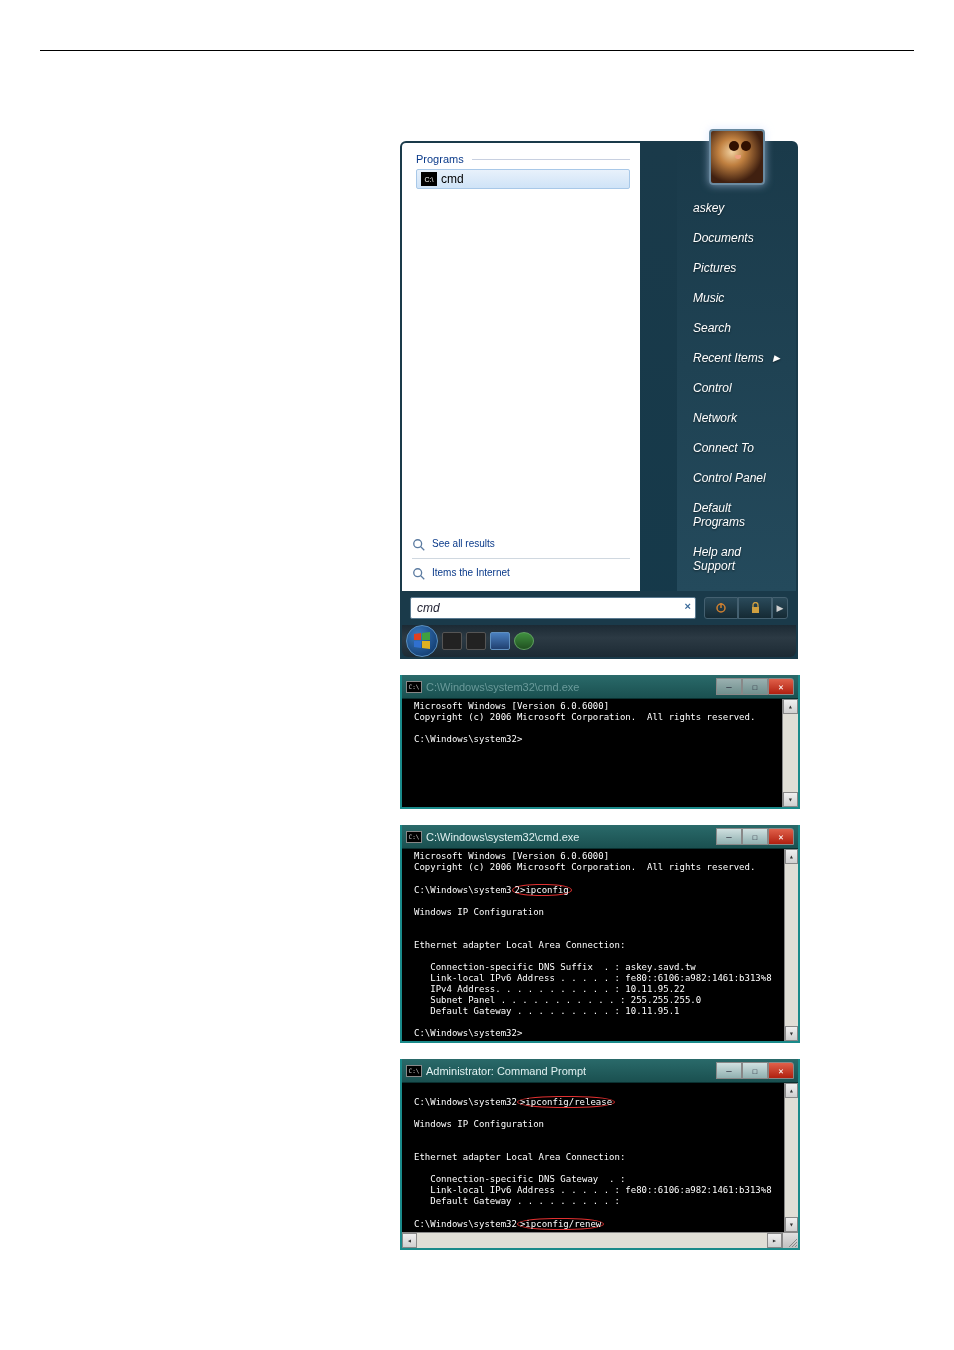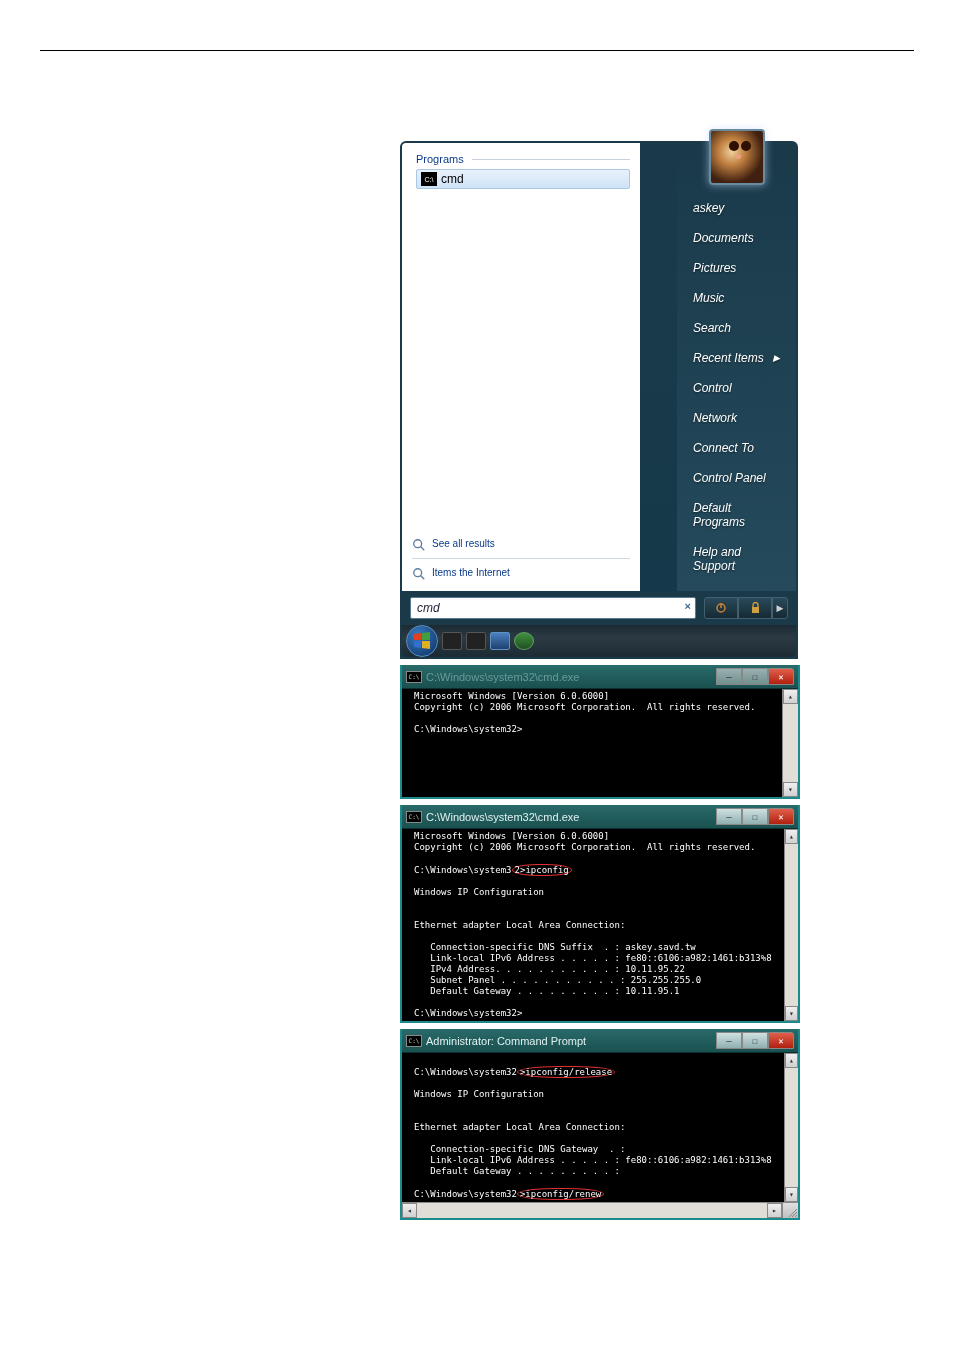--- a/index.html
+++ b/index.html
@@ -38,21 +38,21 @@
   .sm-lock { color: #d0a040; }
   .sm-more { width: 16px; border-radius: 0 3px 3px 0; color: #d0d0d0; font-size: 9px; }
   .taskbar { height: 32px; background: linear-gradient(#1c2a34,#2c3a44 40%,#1c2a34); display: flex; align-items: center; padding: 0 4px; gap: 4px; border-radius: 0 0 6px 6px; }
   .start-orb { width: 32px; height: 32px; border-radius: 50%; background: radial-gradient(circle at 35% 30%, #3a7ac0,#0a3060); border: 1px solid #5a90c0; position: relative; display:flex;align-items:center;justify-content:center; }
   .start-orb svg { width:20px; height:20px; }
   .tb-icon { width: 20px; height: 18px; border: 1px solid #555; border-radius: 2px; background: #222; display:flex; align-items:center; justify-content:center; }
   .tb-icon.blue { background: linear-gradient(#4a80c0,#204070); border-color:#6090c0; }
   .tb-icon.green { background: linear-gradient(#409040,#205020); border-color:#60a060; border-radius:50%; }
 
   
-  .cmd-window { margin-top: 6px; border: 2px solid #1a8a8a; border-top: none; background: #000; position: relative; font-family: "Lucida Console","Terminal",monospace; }
+  .cmd-window { margin-top: 16px; border: 2px solid #1a8a8a; border-top: none; background: #000; position: relative; font-family: "Lucida Console","Terminal",monospace; }
   .cmd-titlebar { background: linear-gradient(#2a6a6a,#1a5050); padding: 3px 4px; display: flex; align-items: center; gap: 4px; border-bottom: 1px solid #0a3030; }
   .cmd-title-icon { width: 16px; height: 12px; background: #000; border: 1px solid #888; color: #ccc; font-size: 6px; display:flex; align-items:center; justify-content:center; }
   .cmd-title-text { flex: 1; color: #e0f0f0; font-size: 11px; font-family: "Segoe UI",Tahoma,sans-serif; white-space: nowrap; overflow: hidden; }
   .cmd-title-text.dim { color: #6a9a9a; }
   .cmd-ctrls { display: flex; gap: 0; }
   .cmd-btn { width: 26px; height: 17px; background: linear-gradient(#d0e0e0,#90b0b0); border: 1px solid #888; font-size: 9px; display: flex; align-items: center; justify-content: center; color: #223; }
   .cmd-btn.close { background: linear-gradient(#e0604a,#b02010); color: #fff; border-radius: 0 3px 0 0; }
   .cmd-btn.dim { background: linear-gradient(#9ab0b0,#70908e); }
   .cmd-body { position: relative; display: flex; }
   .cmd-content { flex: 1; padding: 2px 12px; color: #c0c0c0; font-size: 9px; line-height: 11px; white-space: pre; min-height: 0; }

